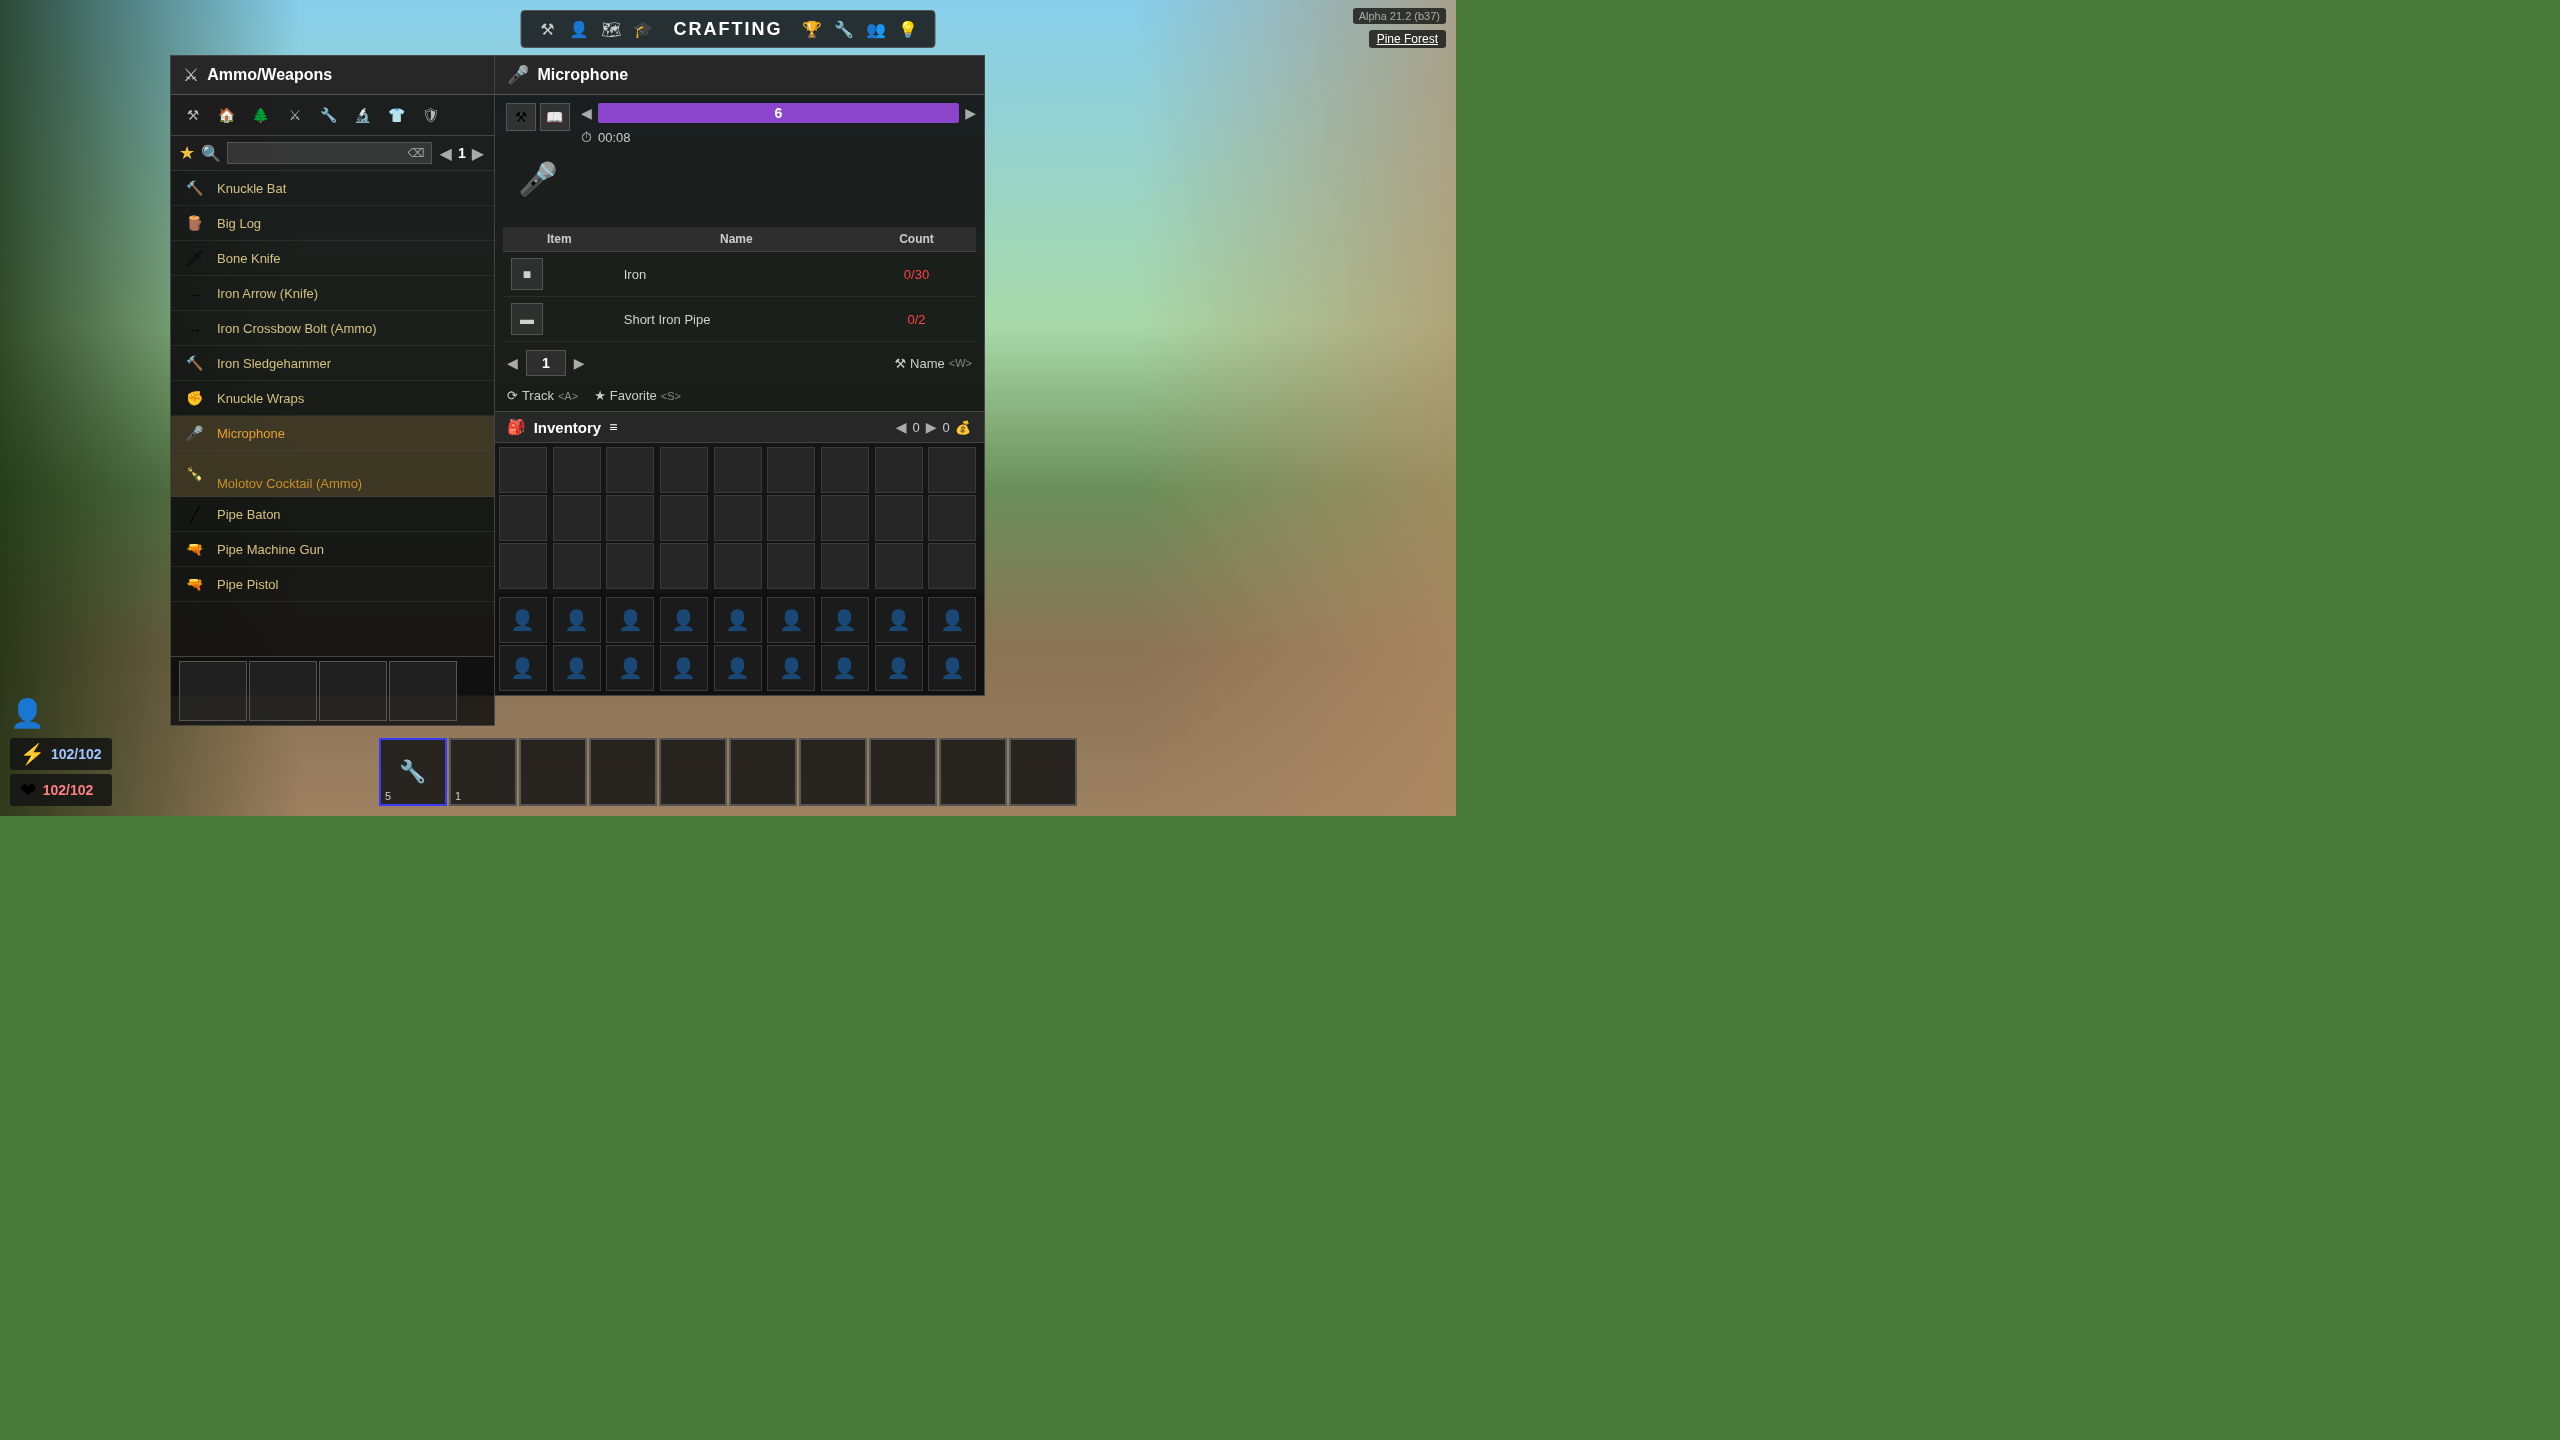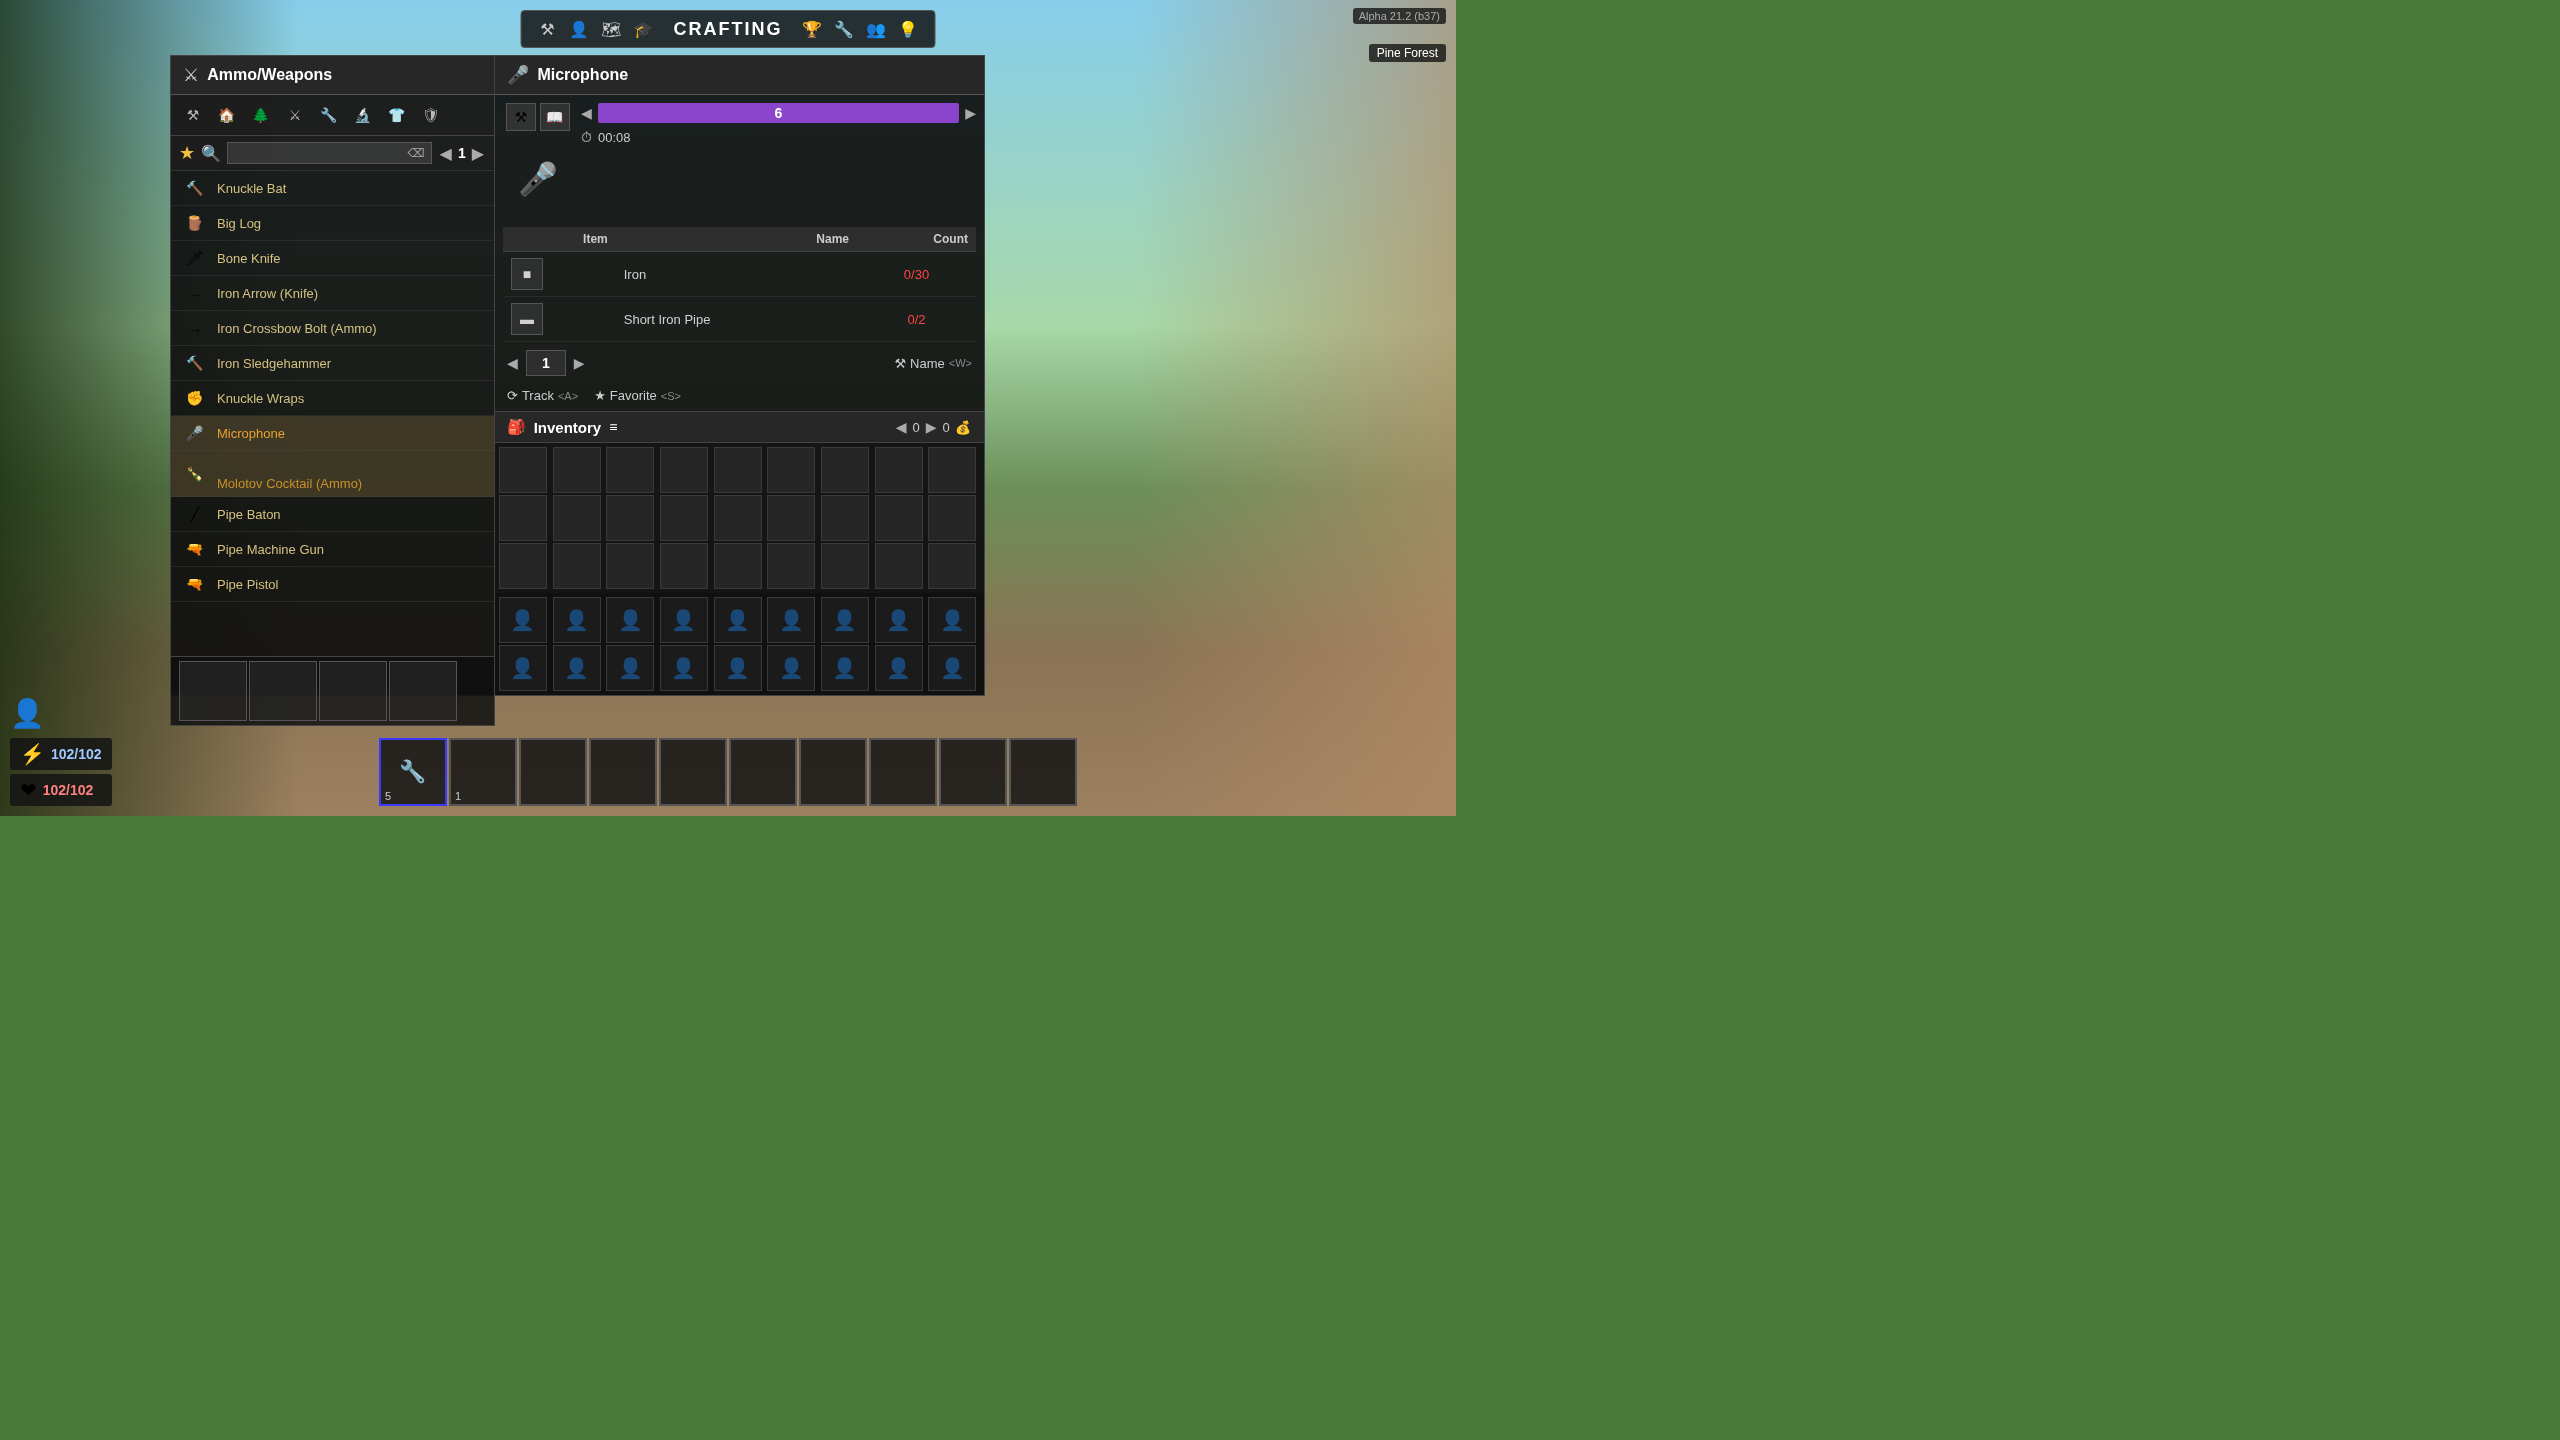--- a/index.html
+++ b/index.html
@@ -74,28 +74,29 @@
       right: 10px;
       background: rgba(0,0,0,0.7);
       color: #aaa;
       font-size: 11px;
       padding: 2px 6px;
       border-radius: 3px;
       z-index: 100;
     }
     .location-badge {
       position: absolute;
-      top: 44px;
+      top: 30px;
       right: 10px;
       background: rgba(0,0,0,0.7);
       color: #fff;
       font-size: 12px;
       padding: 2px 8px;
       border-radius: 3px;
       z-index: 100;
+      text-decoration: underline;
     }
 
     
     .panels {
       position: absolute;
       top: 55px;
       left: 170px;
       display: flex;
       gap: 0;
       z-index: 10;
@@ -338,21 +339,21 @@
     
     .ingredients-table {
       width: 100%;
       border-collapse: collapse;
     }
     .ingredients-table th {
       background: rgba(50,50,50,0.8);
       color: #ccc;
       font-size: 12px;
       padding: 5px 8px;
-      text-align: right;
+      text-align: center;
       border-bottom: 1px solid #444;
     }
     .ingredients-table th.count-col { }
     .ingredients-table td {
       padding: 6px 8px;
       border-bottom: 1px solid rgba(60,60,60,0.5);
       color: #d0d0d0;
       font-size: 13px;
     }
     .ingredients-table td.count-col {

